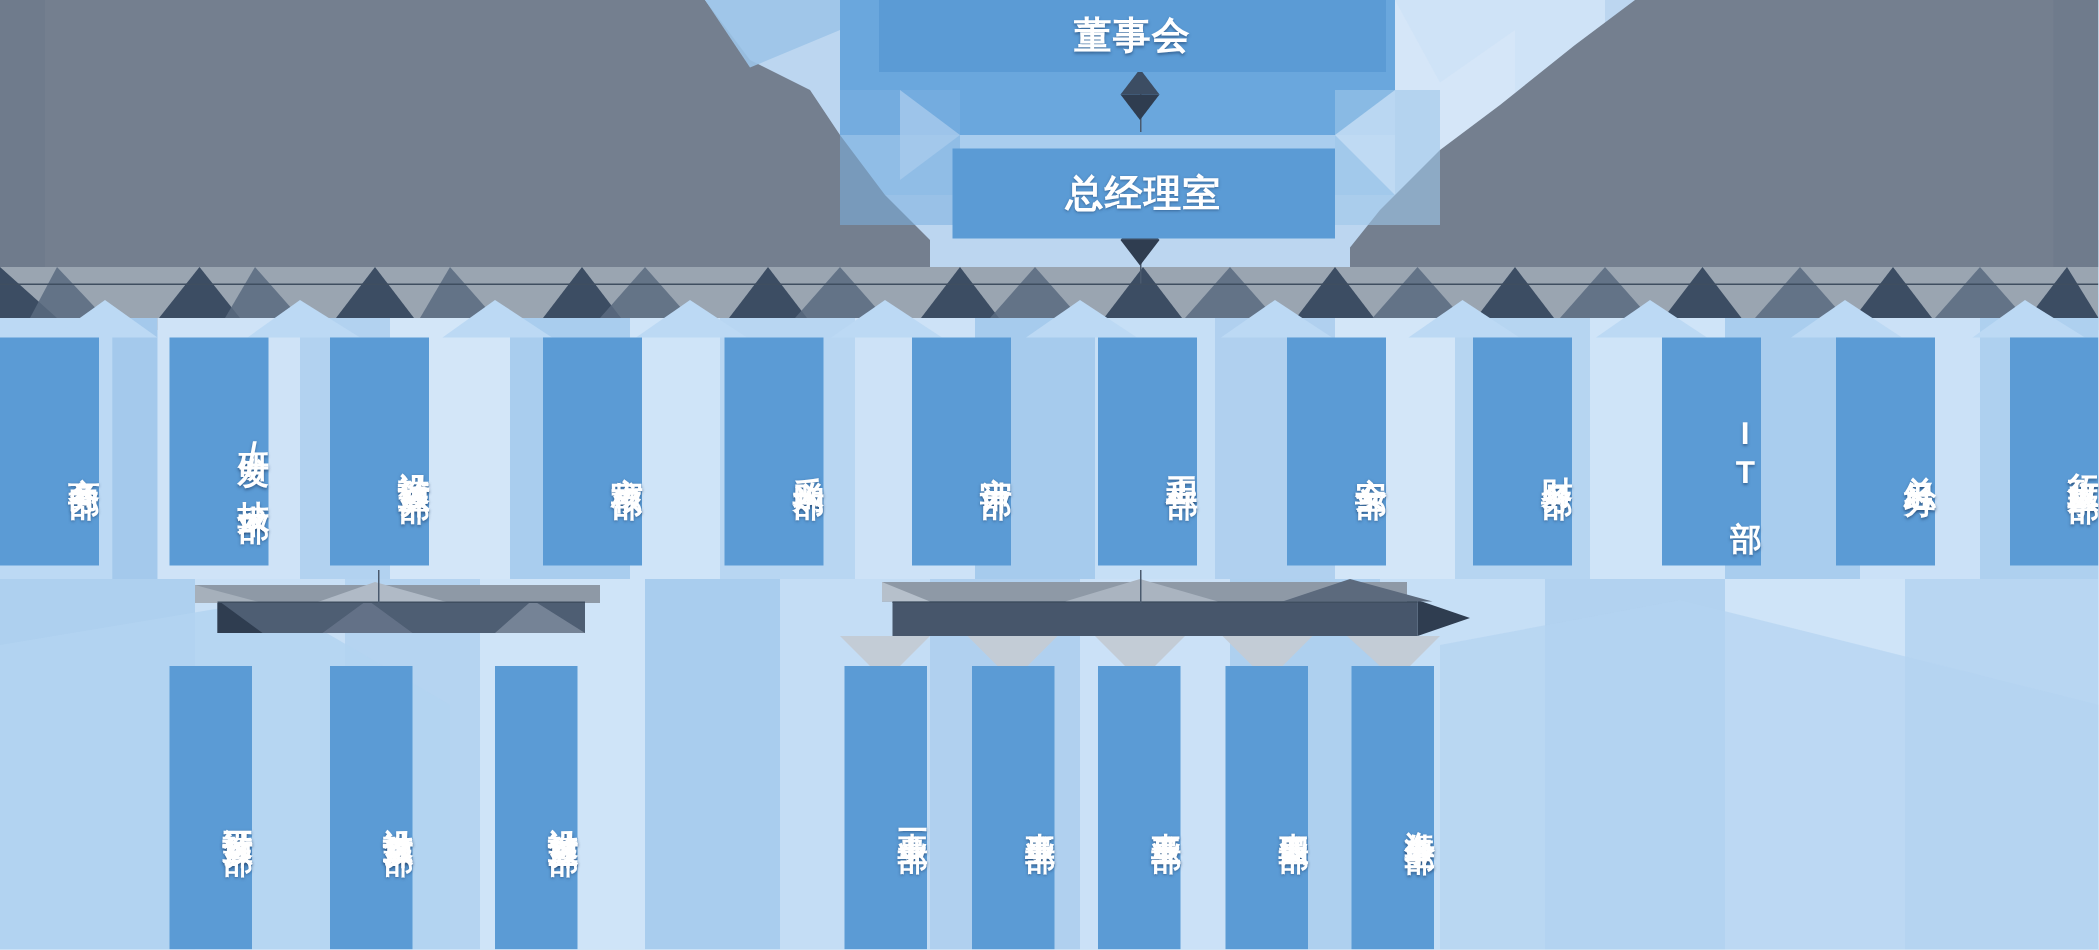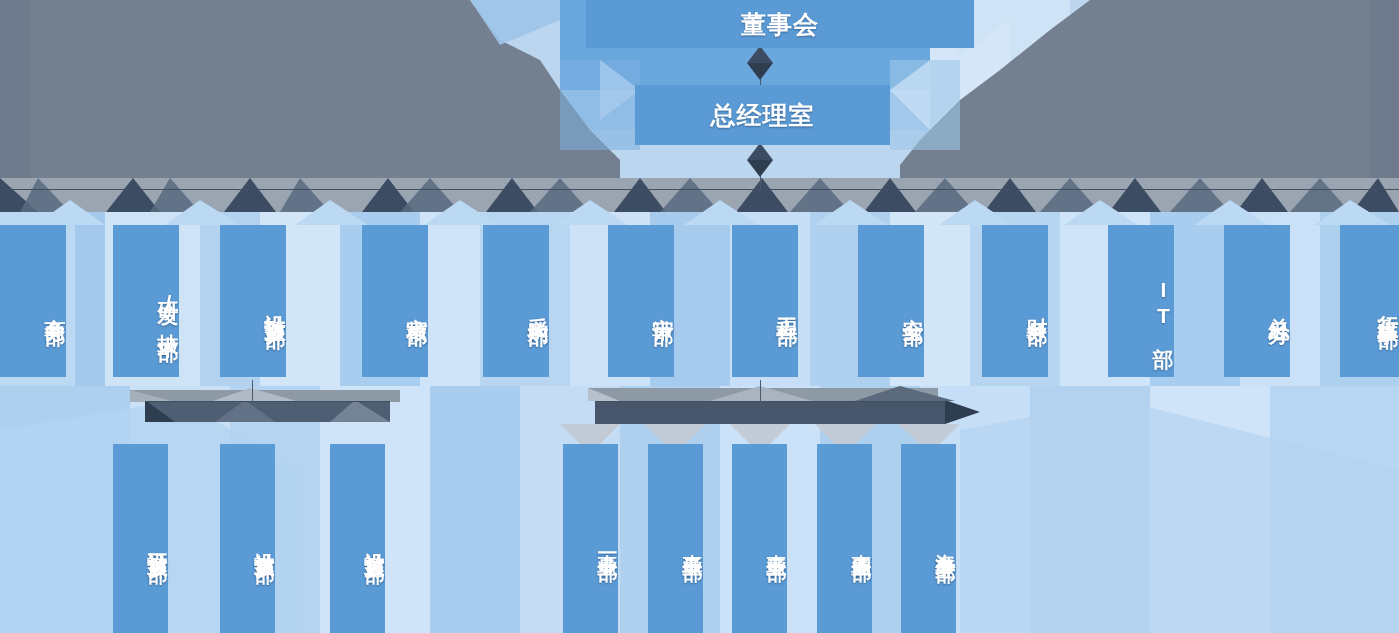--- a/index.html
+++ b/index.html
@@ -206,25 +206,25 @@
 
     <div class="hline" style="left:595px;top:401px;width:350px;"></div>
     <div class="vline" style="left:760px;top:380px;height:22px;"></div>
   </div>
 
   <div>
     <div class="dia" style="left:747px;top:46px;"></div>
     <div class="dia" style="left:747px;top:143px;"></div>
   </div>
 
-  <div class="node h" style="left:586px;top:0px;width:388px;height:48px;background:#5b9bd5;">
+  <div class="node h" style="left:586px;top:0px;width:338px;height:48px;background:#5b9bd5;">
     <span class="lbl">董事会</span>
   </div>
 
-  <div class="node h" style="left:635px;top:85px;width:255px;height:60px;background:#5b9bd5;">
+  <div class="node h" style="left:635px;top:99px;width:255px;height:60px;background:#5b9bd5;">
     <span class="lbl">总经理室</span>
   </div>
 
   <div>
     <div class="node v" style="left:0px;top:225px;width:66px;height:152px;background:#5b9bd5;">
       <span class="lbl">商务部</span>
       </div>
 
     <div class="node v" style="left:113px;top:225px;width:66px;height:152px;background:#5b9bd5;">
       <span class="lbl">研发/技术部</span>

